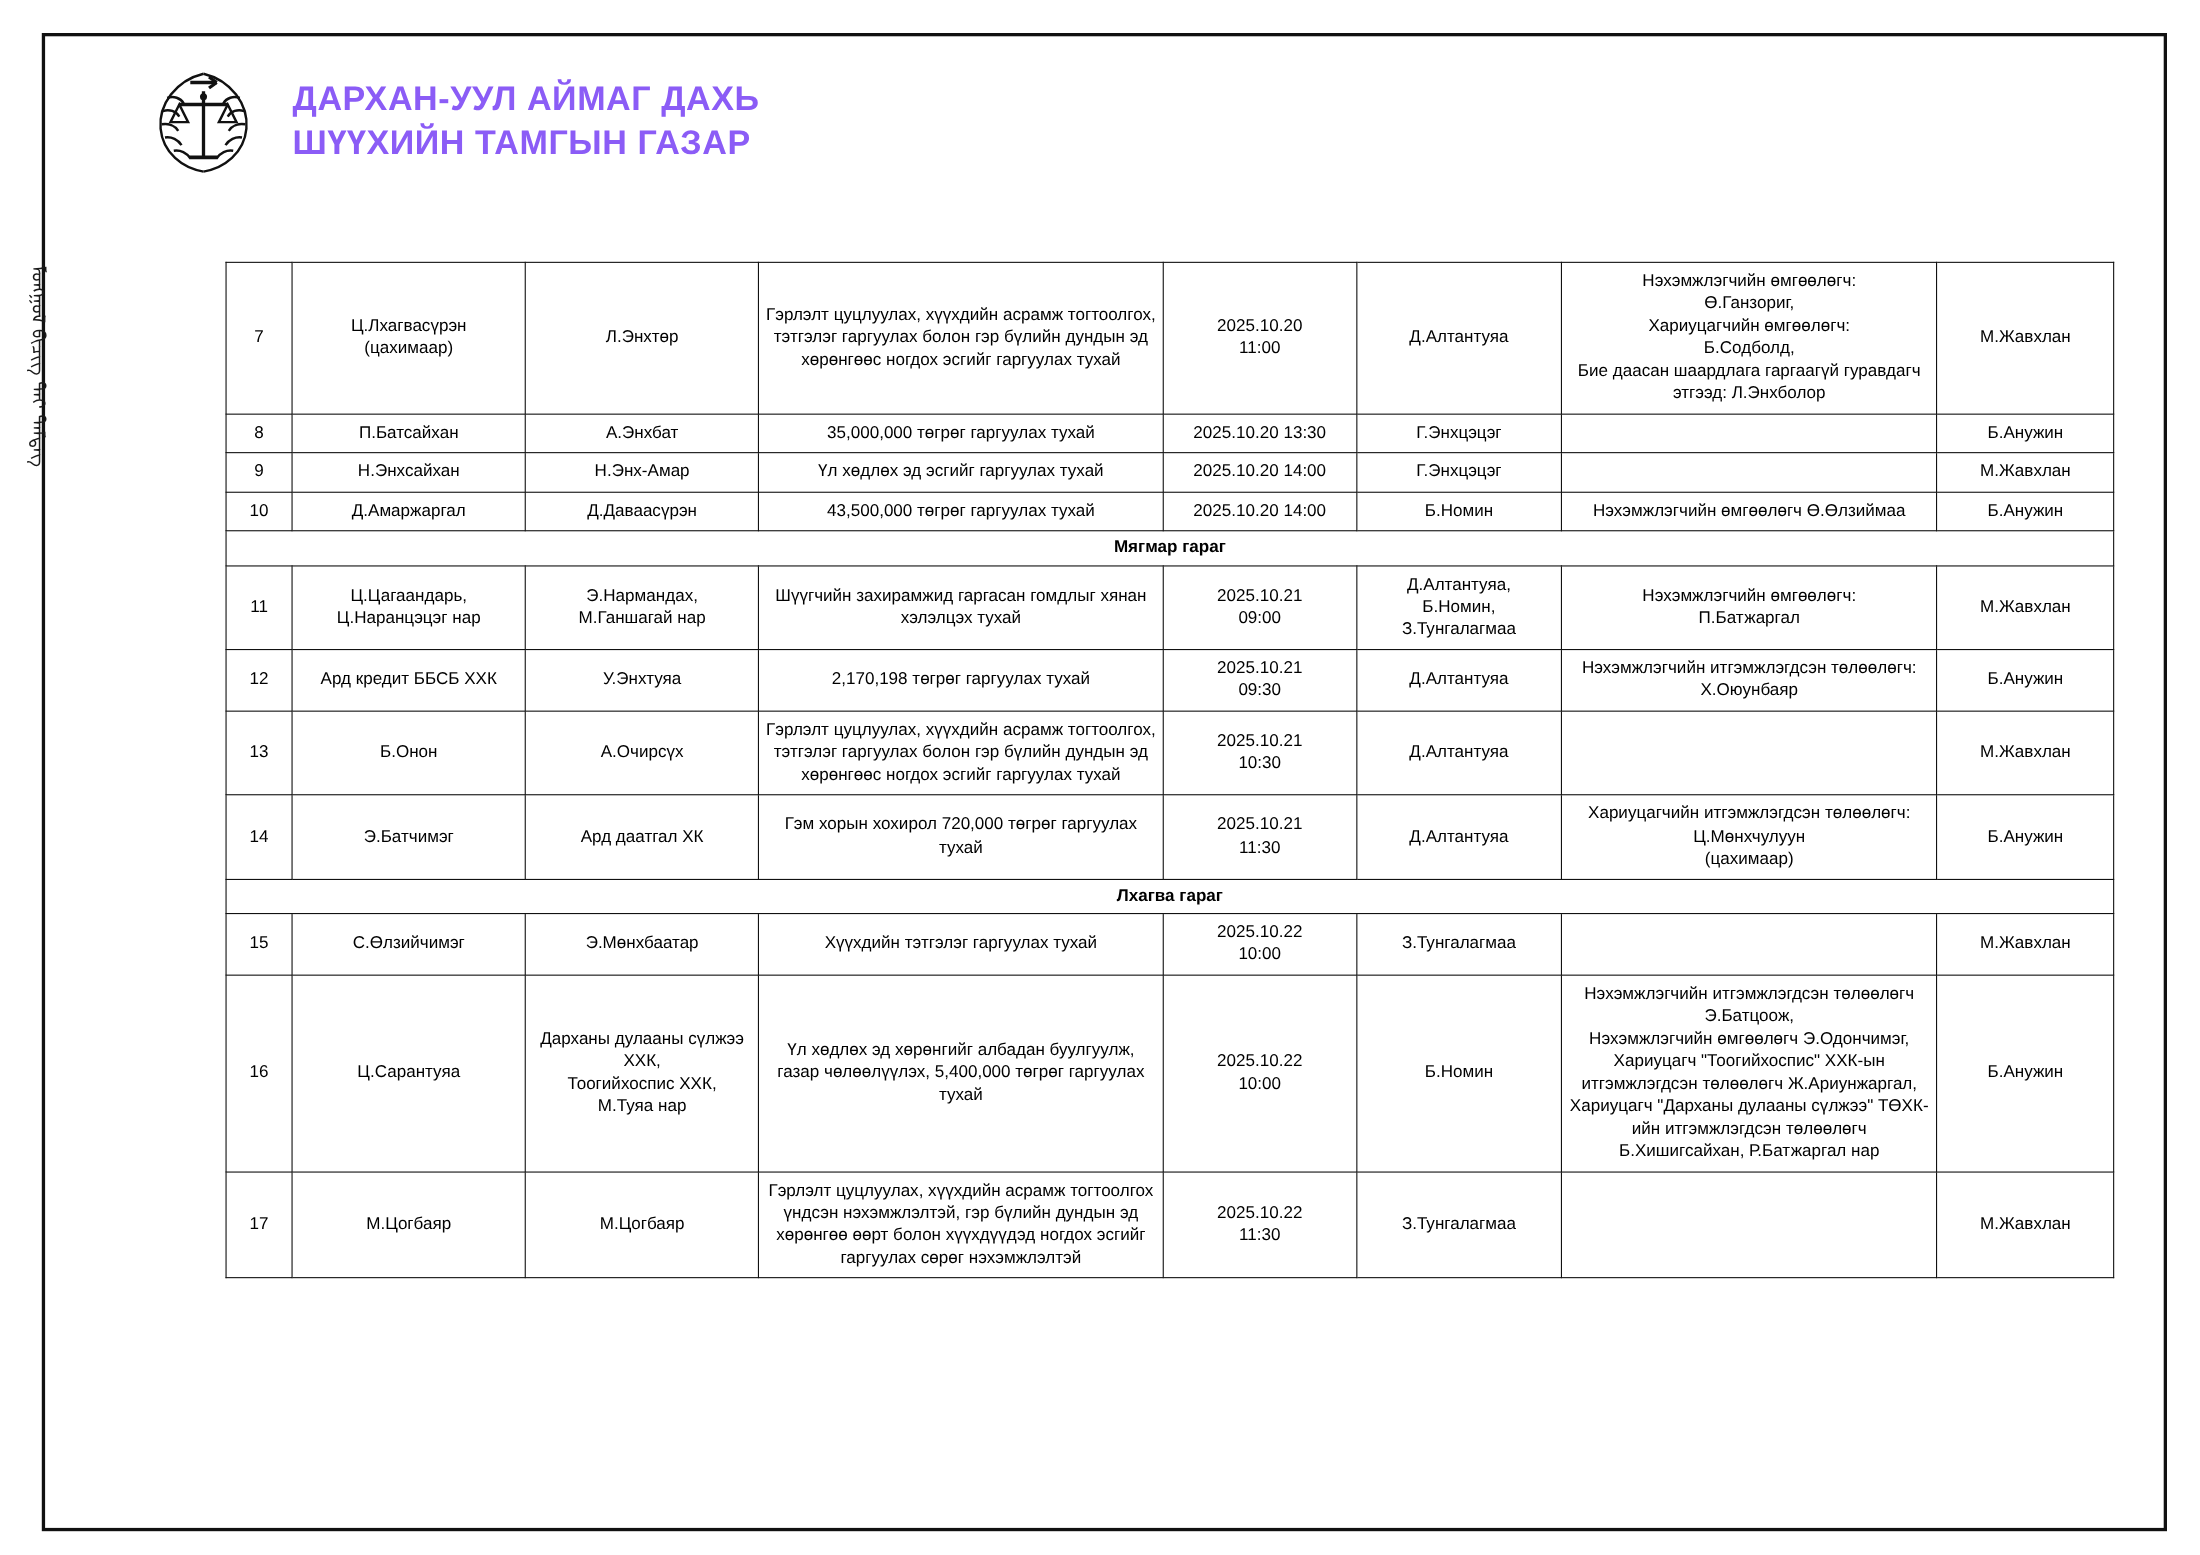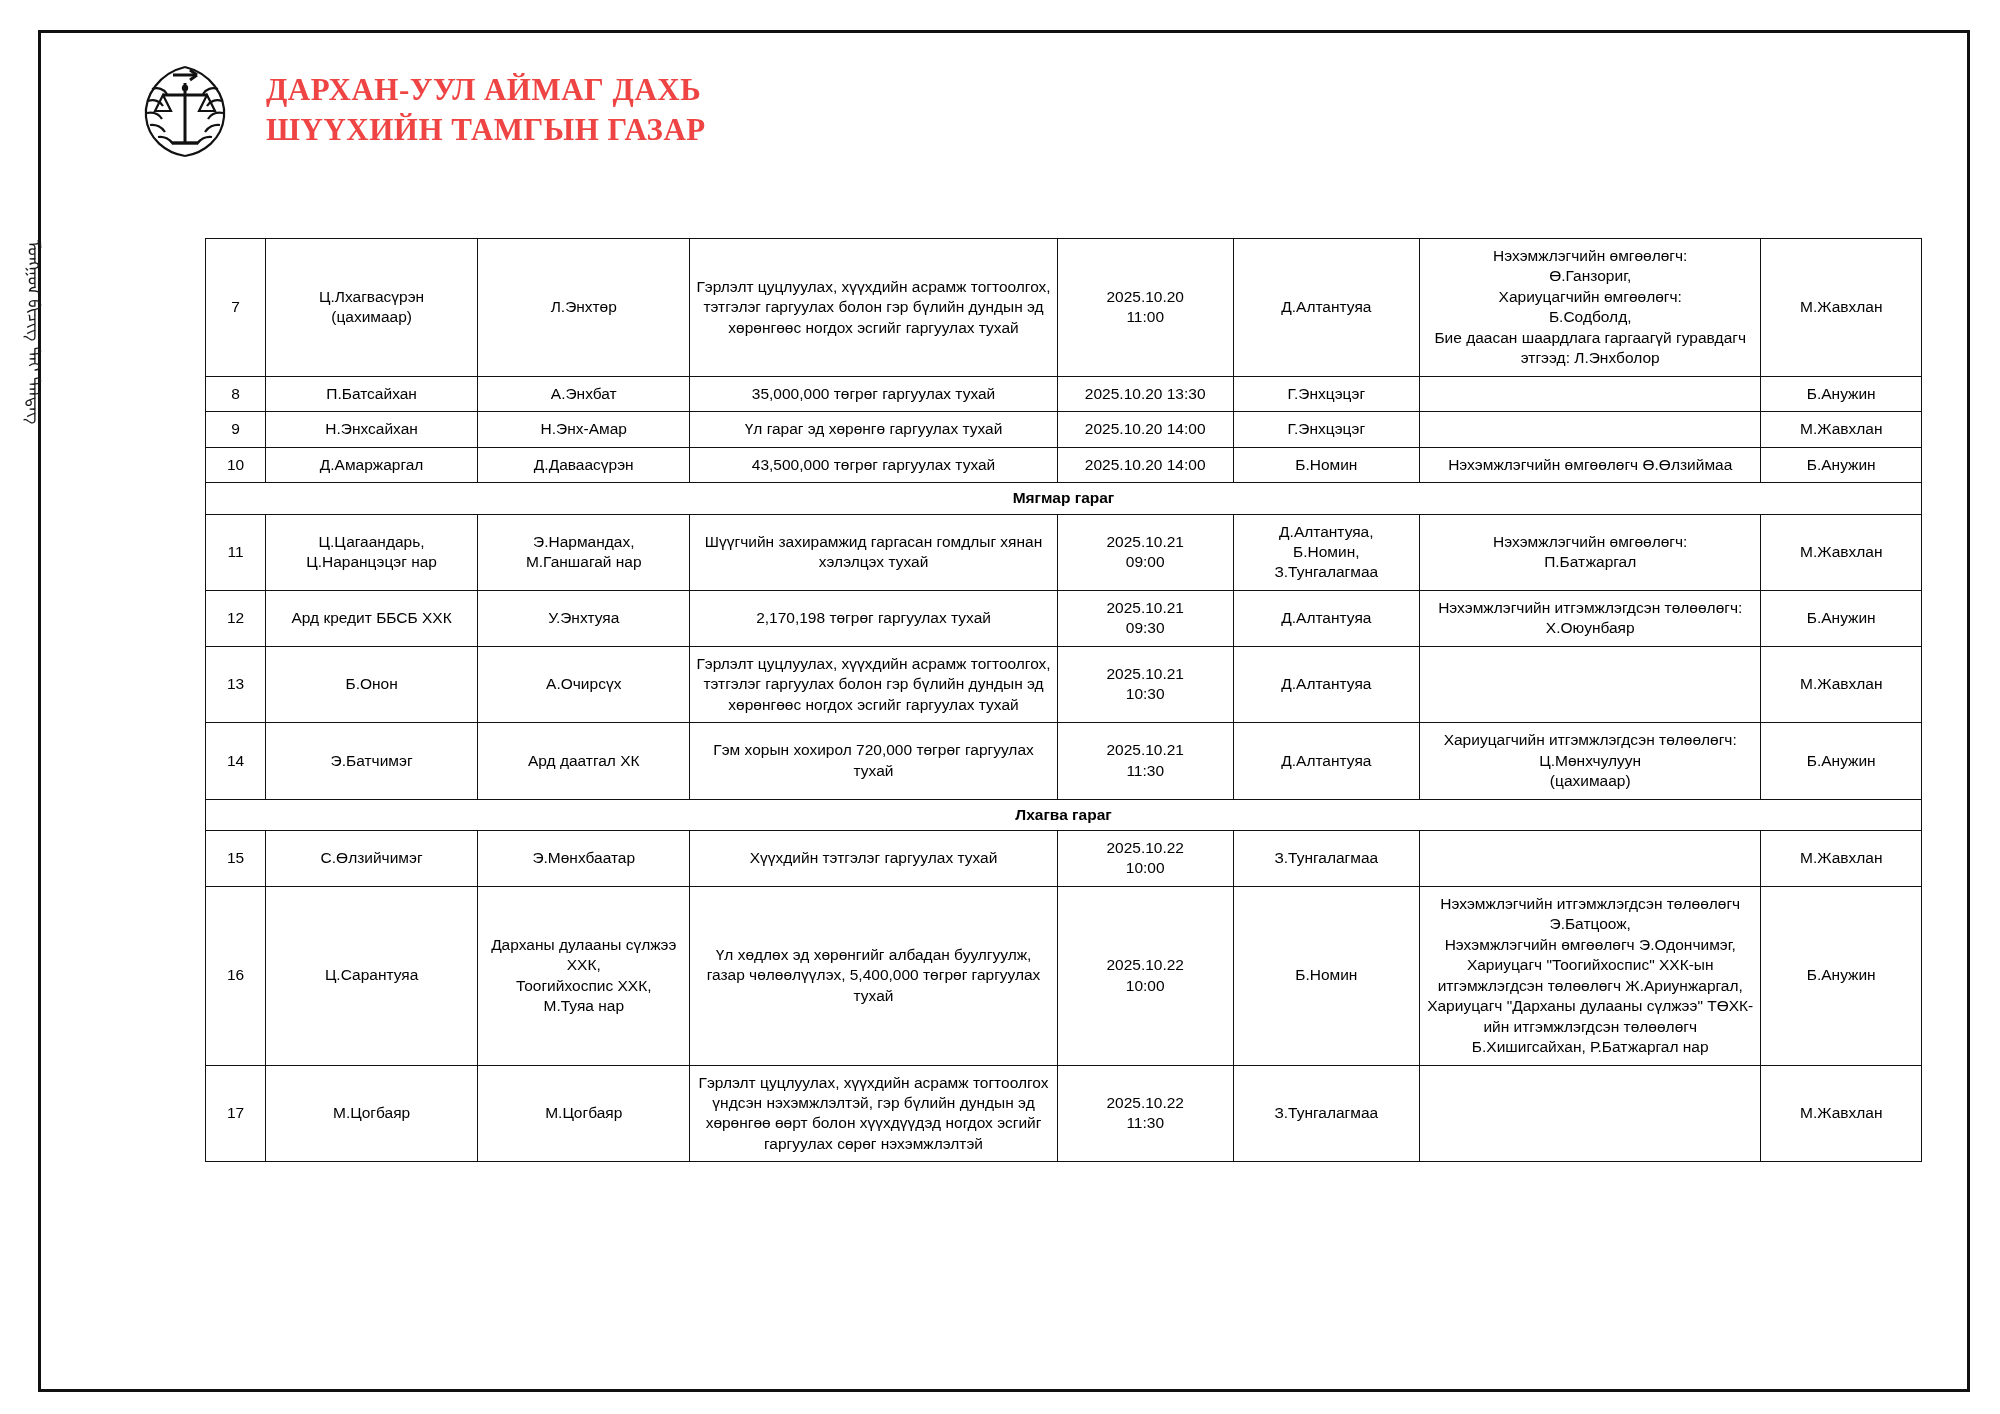--- a/index.html
+++ b/index.html
@@ -62,26 +62,26 @@
     position: relative;
     flex: 0 0 auto;
   }
   .emblem svg { display: block; }
   .header-titles {
     display: flex;
     flex-direction: column;
     justify-content: center;
   }
   .title-line {
-    font-family: Liberation Serif, serif;
+    font-family: Liberation Sans, sans-serif;
     font-weight: bold;
     font-size: 31px;
     letter-spacing: 0.5px;
     line-height: 1.28;
-    color: #ef4444;
+    color: #8b5cf6;
   }
 
   
   .table-wrap {
     position: absolute;
     left: 205px;
     top: 238px;
     right: 78px;
   }
   table.schedule {
@@ -198,21 +198,21 @@
             <td class="col-subject nowrap-pre">35,000,000 төгрөг гаргуулах тухай</td>
             <td class="col-date nowrap-pre">2025.10.20 13:30</td>
             <td class="col-judge nowrap-pre">Г.Энхцэцэг</td>
             <td class="col-other nowrap-pre"></td>
             <td class="col-sec nowrap-pre">Б.Анужин</td>
           </tr>
           <tr>
             <td class="col-no nowrap-pre">9</td>
             <td class="col-plaint nowrap-pre">Н.Энхсайхан</td>
             <td class="col-def nowrap-pre">Н.Энх-Амар</td>
-            <td class="col-subject nowrap-pre">Үл гараг эд хөрөнгө гаргуулах тухай</td>
+            <td class="col-subject nowrap-pre">Үл хөдлөх эд эсгийг гаргуулах тухай</td>
             <td class="col-date nowrap-pre">2025.10.20 14:00</td>
             <td class="col-judge nowrap-pre">Г.Энхцэцэг</td>
             <td class="col-other nowrap-pre"></td>
             <td class="col-sec nowrap-pre">М.Жавхлан</td>
           </tr>
           <tr>
             <td class="col-no nowrap-pre">10</td>
             <td class="col-plaint nowrap-pre">Д.Амаржаргал</td>
             <td class="col-def nowrap-pre">Д.Даваасүрэн</td>
             <td class="col-subject nowrap-pre">43,500,000 төгрөг гаргуулах тухай</td>

